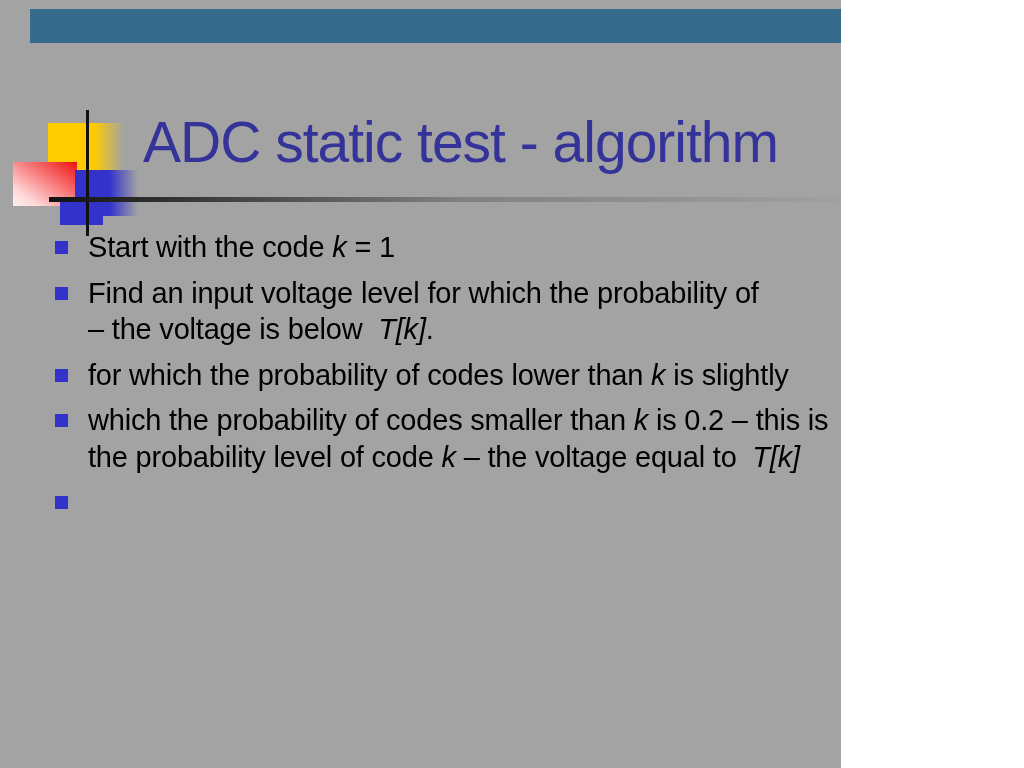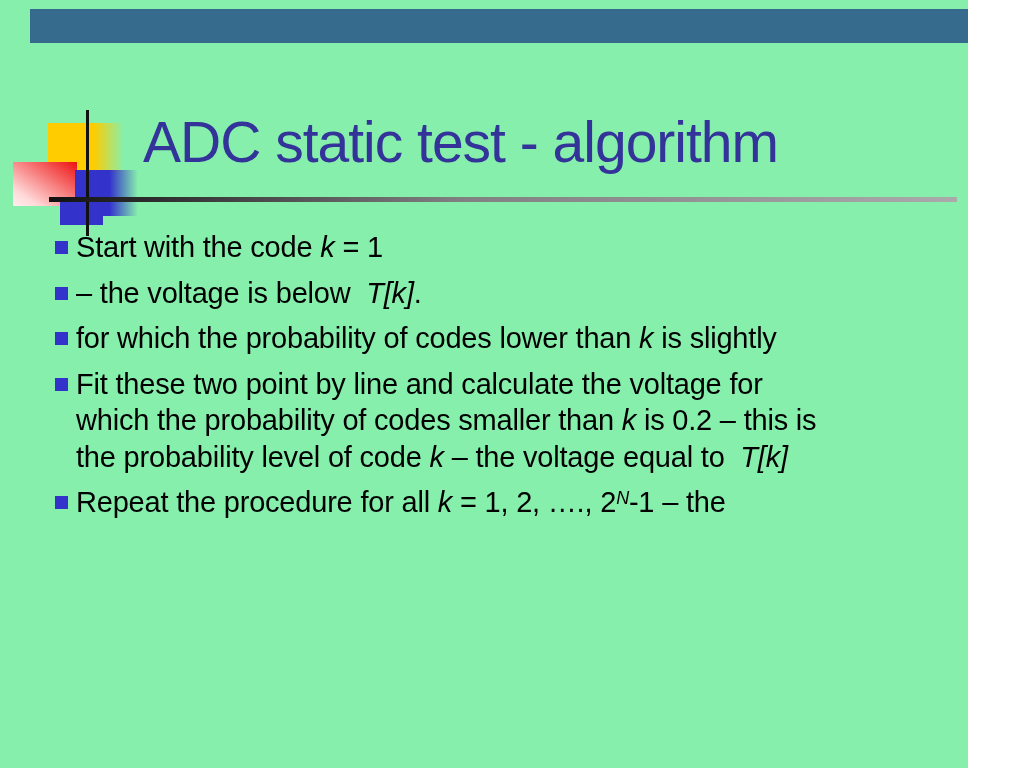--- a/index.html
+++ b/index.html
@@ -1,17 +1,17 @@
 <!DOCTYPE html>
 <html style="--c-topbar: #366B8D; --c-title: #333399; --c-marker: #3333CC; --c-yellow: #FFCC00; --c-red: #EE1111; --c-redfade: #FFD9D9; --c-blue: #3333CC; --c-ruledark: #111111; --c-rulelight: #AAAAAA;"><head>
 <meta charset="utf-8">
 <style>
   html,body { margin:0; padding:0; background:#ffffff; }
   .slide {
-    position:relative; width:968px; height:768px; background:#86efac;
+    position:relative; width:841px; height:768px; background:#a3a3a3;
     overflow:hidden; font-family:"Liberation Sans", sans-serif;
   }
   
   .top-bar { position:absolute; left:30px; top:9px; right:0; height:34px; background:var(--c-topbar,#366B8D); }
 
   
   .sq { position:absolute; }
   .sq-yellow { left:48px; top:123px; width:76px; height:50px;
     background:linear-gradient(to right, var(--c-yellow,#FFCC00) 60%, transparent 100%); }
   .sq-red { left:13px; top:162px; width:64px; height:44px;
@@ -25,21 +25,21 @@
 
   .title {
     position:absolute; left:143px; top:114px; margin:0;
     font-size:57px; font-weight:400; line-height:1.0;
     letter-spacing:-1px; color:var(--c-title,#333399); white-space:pre;
   }
 
   .bullets { position:absolute; left:55px; top:229px; width:965px; }
   .para { display:flex; align-items:flex-start; margin:0 0 9px 0; }
   .marker { flex:none; width:13px; height:13px; margin-top:12px; background:var(--c-marker,#3333CC); }
-  .text { margin-left:8px; font-size:29px; line-height:36.5px; color:#000000; letter-spacing:-0.2px; }
+  .text { margin-left:20px; font-size:29px; line-height:36.5px; color:#000000; letter-spacing:-0.2px; }
   .line { white-space:pre; }
   .i { font-style:italic; }
   .sup { font-size:0.62em; position:relative; top:-0.42em; }
 </style>
 </head>
 <body>
 
 <div class="slide">
   <div class="top-bar"></div>
 
@@ -55,37 +55,36 @@
   <div class="bullets" id="bullets">
       <div class="para">
         <span class="marker"></span>
         <div class="text">
           <div class="line"><span>Start with the code </span><span class="i">k</span><span> = 1</span></div>
         </div>
       </div>
       <div class="para">
         <span class="marker"></span>
         <div class="text">
+          <div class="line"><span>Find an input voltage level for which the probability of</span></div>
           <div class="line"><span>– the voltage is below  </span><span class="i">T[k]</span><span>.</span></div>
         </div>
       </div>
       <div class="para">
         <span class="marker"></span>
         <div class="text">
           <div class="line"><span>for which the probability of codes lower than </span><span class="i">k</span><span> is slightly</span></div>
         </div>
       </div>
       <div class="para">
         <span class="marker"></span>
         <div class="text">
-          <div class="line"><span>Fit these two point by line and calculate the voltage for</span></div>
           <div class="line"><span>which the probability of codes smaller than </span><span class="i">k</span><span> is 0.2 – this is</span></div>
           <div class="line"><span>the probability level of code </span><span class="i">k</span><span> – the voltage equal to  </span><span class="i">T[k]</span></div>
         </div>
       </div>
       <div class="para">
         <span class="marker"></span>
         <div class="text">
-          <div class="line"><span>Repeat the procedure for all </span><span class="i">k</span><span> = 1, 2, …., 2</span><span class="i sup">N</span><span>-1 – the</span></div>
         </div>
       </div>
     </div>
 </div>
 
 </body></html>

